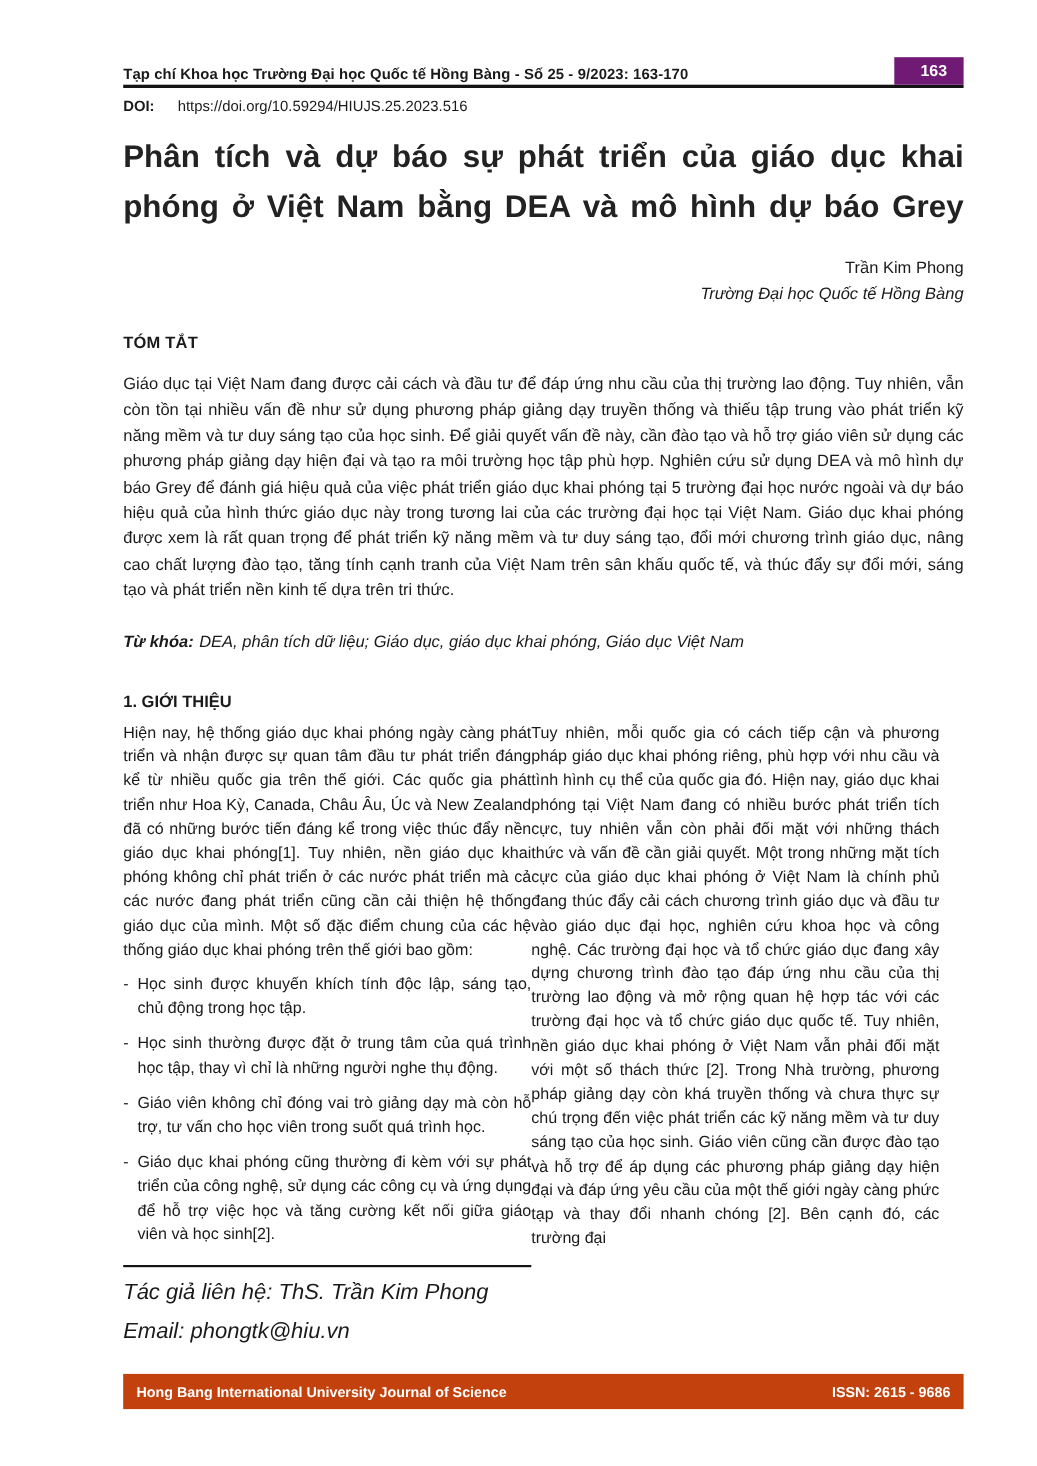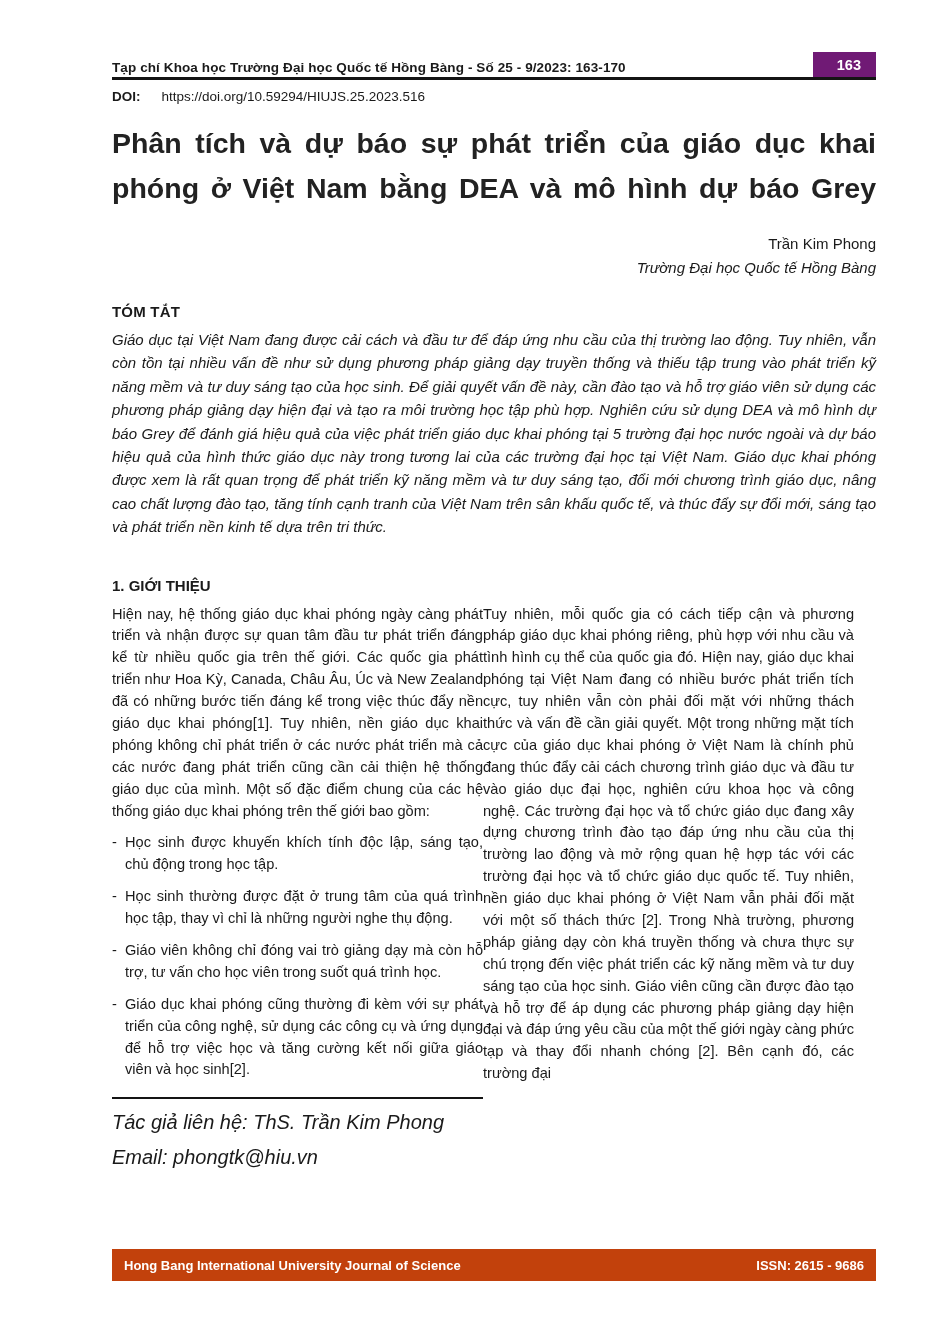--- a/index.html
+++ b/index.html
@@ -64,22 +64,21 @@
   }
 
   
   .section-heading {
     margin-top: 27px;
     font-size: 15px;
     font-weight: bold;
     letter-spacing: 0.2px;
   }
   .abstract-body {
-    margin-top: 8px;
-    font-style: italic;
+    margin-top: 18px;
     font-size: 15px;
     line-height: 1.56;
     text-align: justify;
   }
   .keywords {
     margin-top: 26px;
     font-style: italic;
     font-size: 15px;
   }
   .kw-label { font-weight: bold; }
@@ -157,20 +156,23 @@
   </header>
 
   <h1 class="title">Phân tích và dự báo sự phát triển của giáo dục khai phóng ở Việt Nam bằng DEA và mô hình dự báo Grey</h1>
 
   <div class="author">Trần Kim Phong</div>
   <div class="affiliation">Trường Đại học Quốc tế Hồng Bàng</div>
 
   <h2 class="section-heading">TÓM TẮT</h2>
   <p class="abstract-body">Giáo dục tại Việt Nam đang được cải cách và đầu tư để đáp ứng nhu cầu của thị trường lao động. Tuy nhiên, vẫn còn tồn tại nhiều vấn đề như sử dụng phương pháp giảng dạy truyền thống và thiếu tập trung vào phát triển kỹ năng mềm và tư duy sáng tạo của học sinh. Để giải quyết vấn đề này, cần đào tạo và hỗ trợ giáo viên sử dụng các phương pháp giảng dạy hiện đại và tạo ra môi trường học tập phù hợp. Nghiên cứu sử dụng DEA và mô hình dự báo Grey để đánh giá hiệu quả của việc phát triển giáo dục khai phóng tại 5 trường đại học nước ngoài và dự báo hiệu quả của hình thức giáo dục này trong tương lai của các trường đại học tại Việt Nam. Giáo dục khai phóng  được xem là rất quan trọng để phát triển kỹ năng mềm và tư duy sáng tạo, đổi mới chương trình giáo dục, nâng cao chất lượng đào tạo, tăng tính cạnh tranh của Việt Nam trên sân khấu quốc tế, và thúc đẩy sự đổi mới, sáng tạo và phát triển nền kinh tế dựa trên tri thức.</p>
 
+  <p class="keywords">
+    <span class="kw-label">Từ khóa:</span><span class="kw-text">DEA, phân tích dữ liệu; Giáo dục, giáo dục khai phóng, Giáo dục Việt Nam</span>
+  </p>
 
   <h2 class="intro-heading">1. GIỚI THIỆU</h2>
 
   <div class="columns">
 
     <div class="col">
       <p>Hiện nay, hệ thống giáo dục khai phóng ngày càng phát triển và nhận được sự quan tâm đầu tư phát triển đáng kể từ nhiều quốc gia trên thế giới. Các quốc gia phát triển như Hoa Kỳ, Canada, Châu Âu, Úc và New Zealand đã có những bước tiến đáng kể trong việc thúc đẩy nền giáo dục khai phóng[1]. Tuy nhiên, nền giáo dục khai phóng không chỉ phát triển ở các nước phát triển mà cả các nước đang phát triển cũng cần cải thiện hệ thống giáo dục của mình. Một số đặc điểm chung của các hệ thống giáo dục khai phóng trên thế giới bao gồm:</p>
       <ul class="bullets">
         <li>Học sinh được khuyến khích tính độc lập, sáng tạo, chủ động trong học tập.</li>
         <li>Học sinh thường được đặt ở trung tâm của quá trình học tập, thay vì chỉ là những người nghe thụ động.</li>

